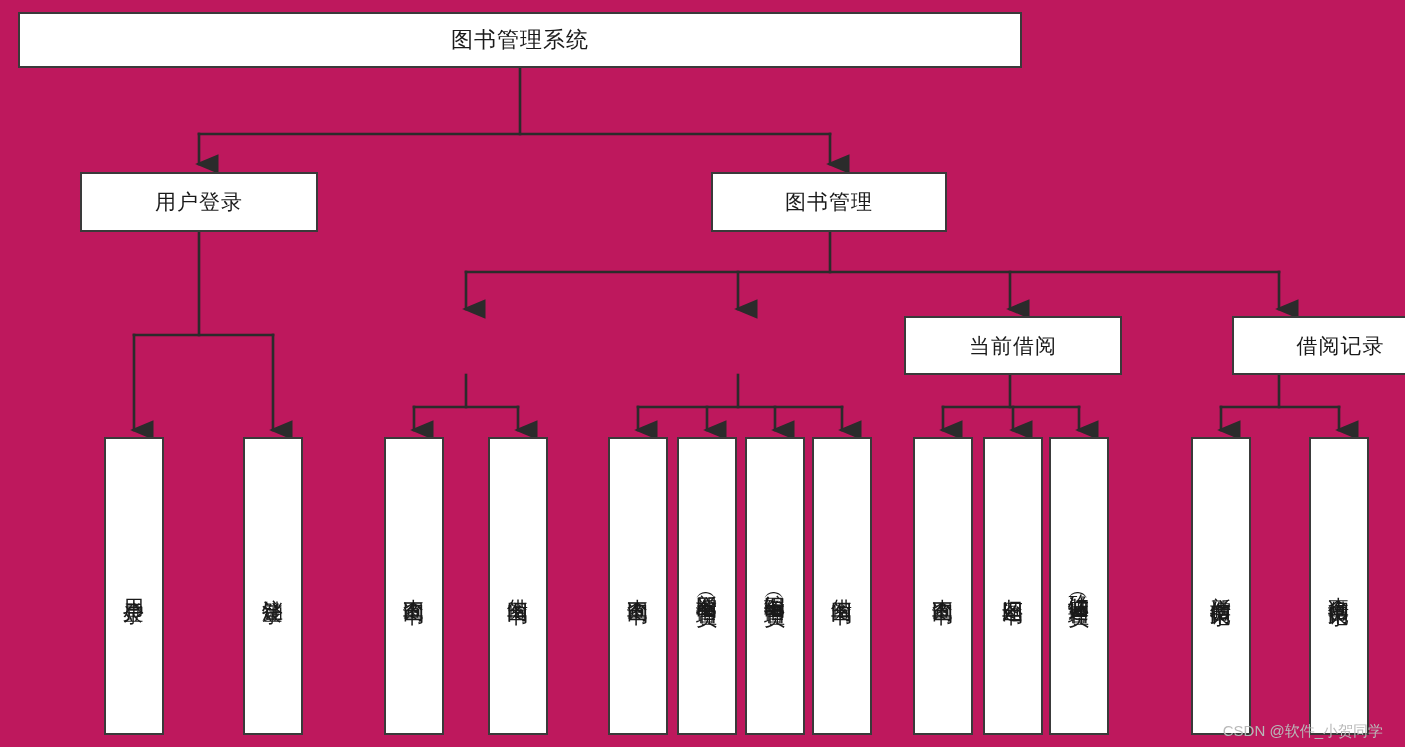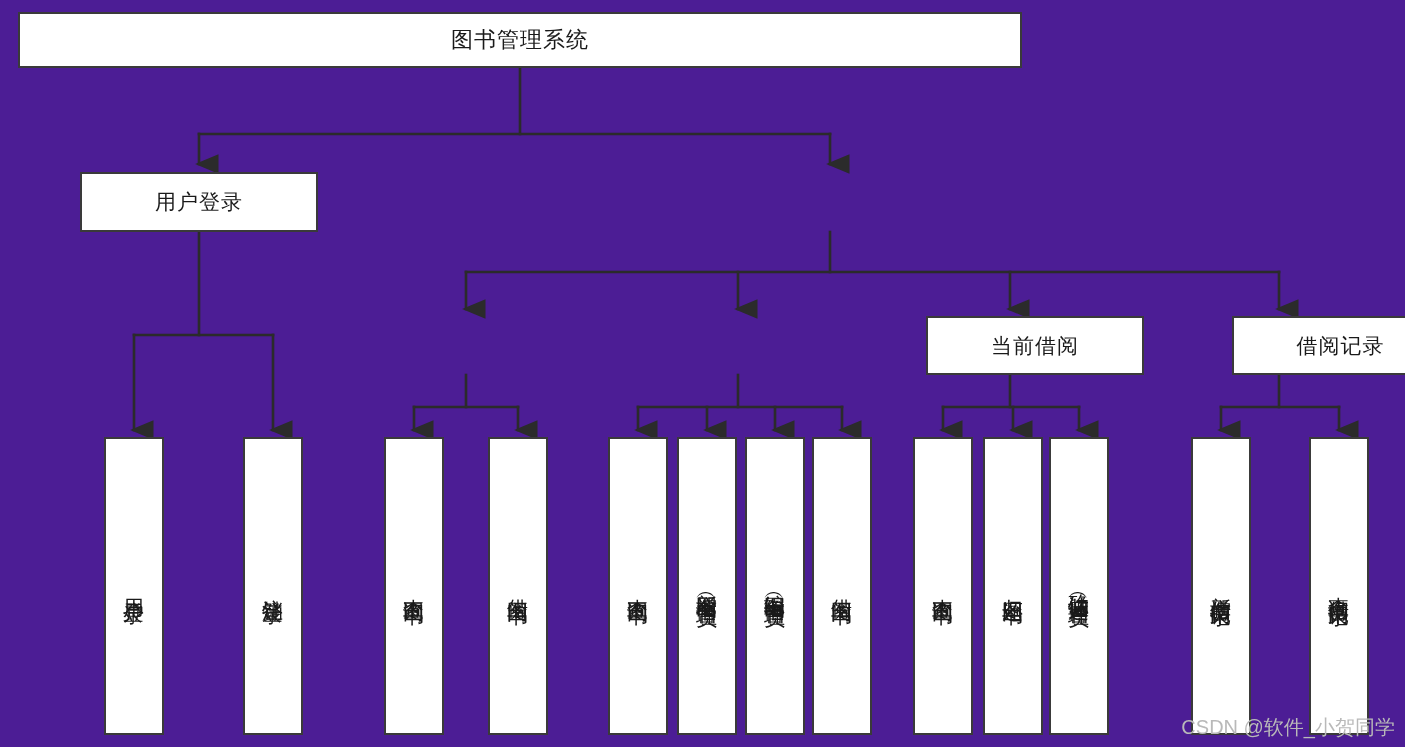--- a/index.html
+++ b/index.html
@@ -7,21 +7,21 @@
     padding: 0;
     background: #ffffff;
   }
   body {
     font-family: "Liberation Sans", "DejaVu Sans", sans-serif;
   }
   #canvas {
     position: relative;
     width: 1405px;
     height: 747px;
-    background: #4c1d95;
+    background: #be185d;
     overflow: hidden;
   }
   #edges {
     position: absolute;
     left: 0;
     top: 0;
     width: 1405px;
     height: 747px;
   }
   .node {
@@ -50,23 +50,23 @@
   .node.vert .cap {
     writing-mode: vertical-rl;
     text-orientation: upright;
     white-space: nowrap;
   }
   .node.root {
     font-size: 22px;
   }
   #watermark {
     position: absolute;
-    right: 10px;
+    right: 22px;
     bottom: 6px;
-    font-size: 20px;
+    font-size: 15px;
     color: #b9b9b9;
     white-space: nowrap;
     pointer-events: none;
   }
 </style>
 </head>
 <body>
 
 <div id="canvas">
 
@@ -120,22 +120,25 @@
     </g>
   </svg>
 
   <div class="node horiz root" style="left:18px; top:12px; width:1004px; height:56px;">
     <span class="cap">图书管理系统</span>
   </div>
 
   <div class="node horiz" style="left:80px; top:172px; width:238px; height:60px;">
     <span class="cap">用户登录</span>
   </div>
+  <div class="node horiz" style="left:711px; top:172px; width:236px; height:60px;">
+    <span class="cap">图书管理</span>
+  </div>
 
-  <div class="node horiz" style="left:926px; top:316px; width:218px; height:59px;">
+  <div class="node horiz" style="left:904px; top:316px; width:218px; height:59px;">
     <span class="cap">当前借阅</span>
   </div>
   <div class="node horiz" style="left:1232px; top:316px; width:217px; height:59px;">
     <span class="cap">借阅记录</span>
   </div>
 
   <div class="node vert" style="left:104px; top:437px; width:60px; height:298px;">
     <span class="cap">用户登录</span>
   </div>
   <div class="node vert" style="left:243px; top:437px; width:60px; height:298px;">

